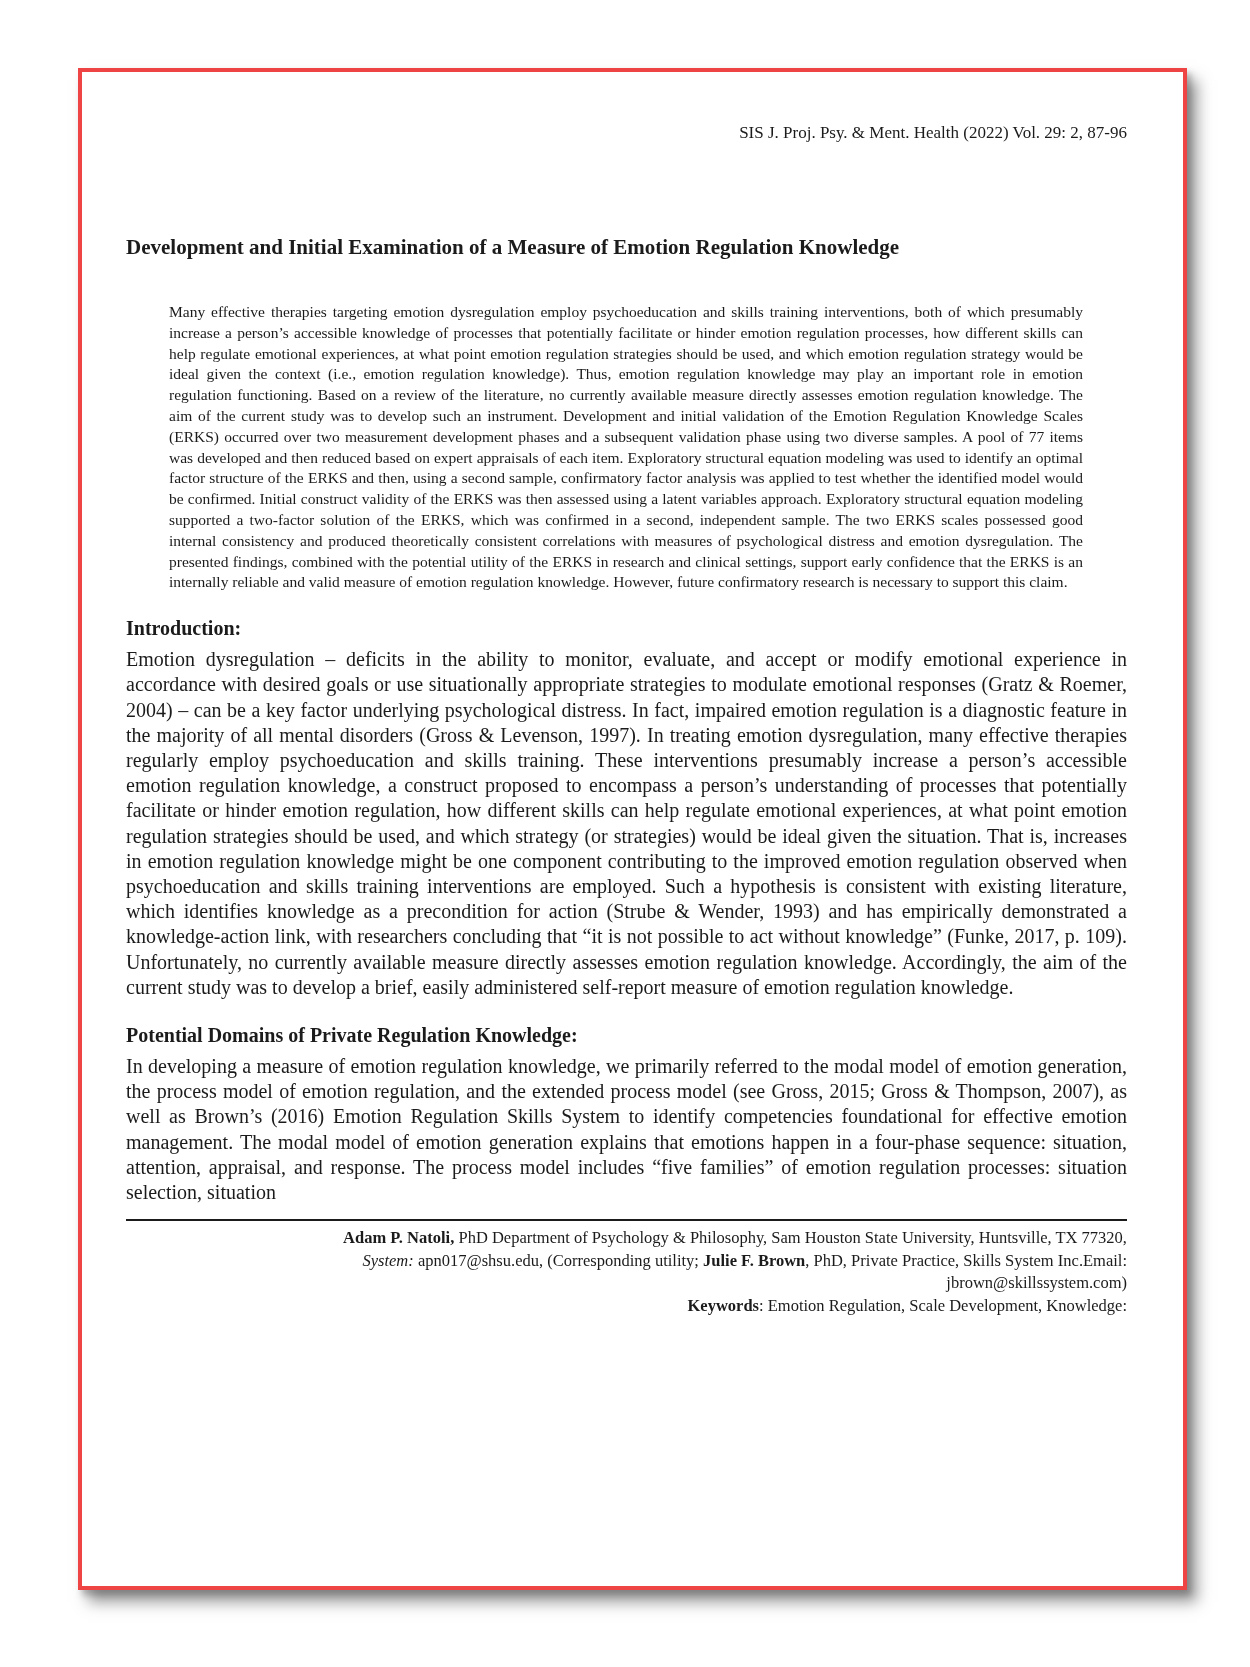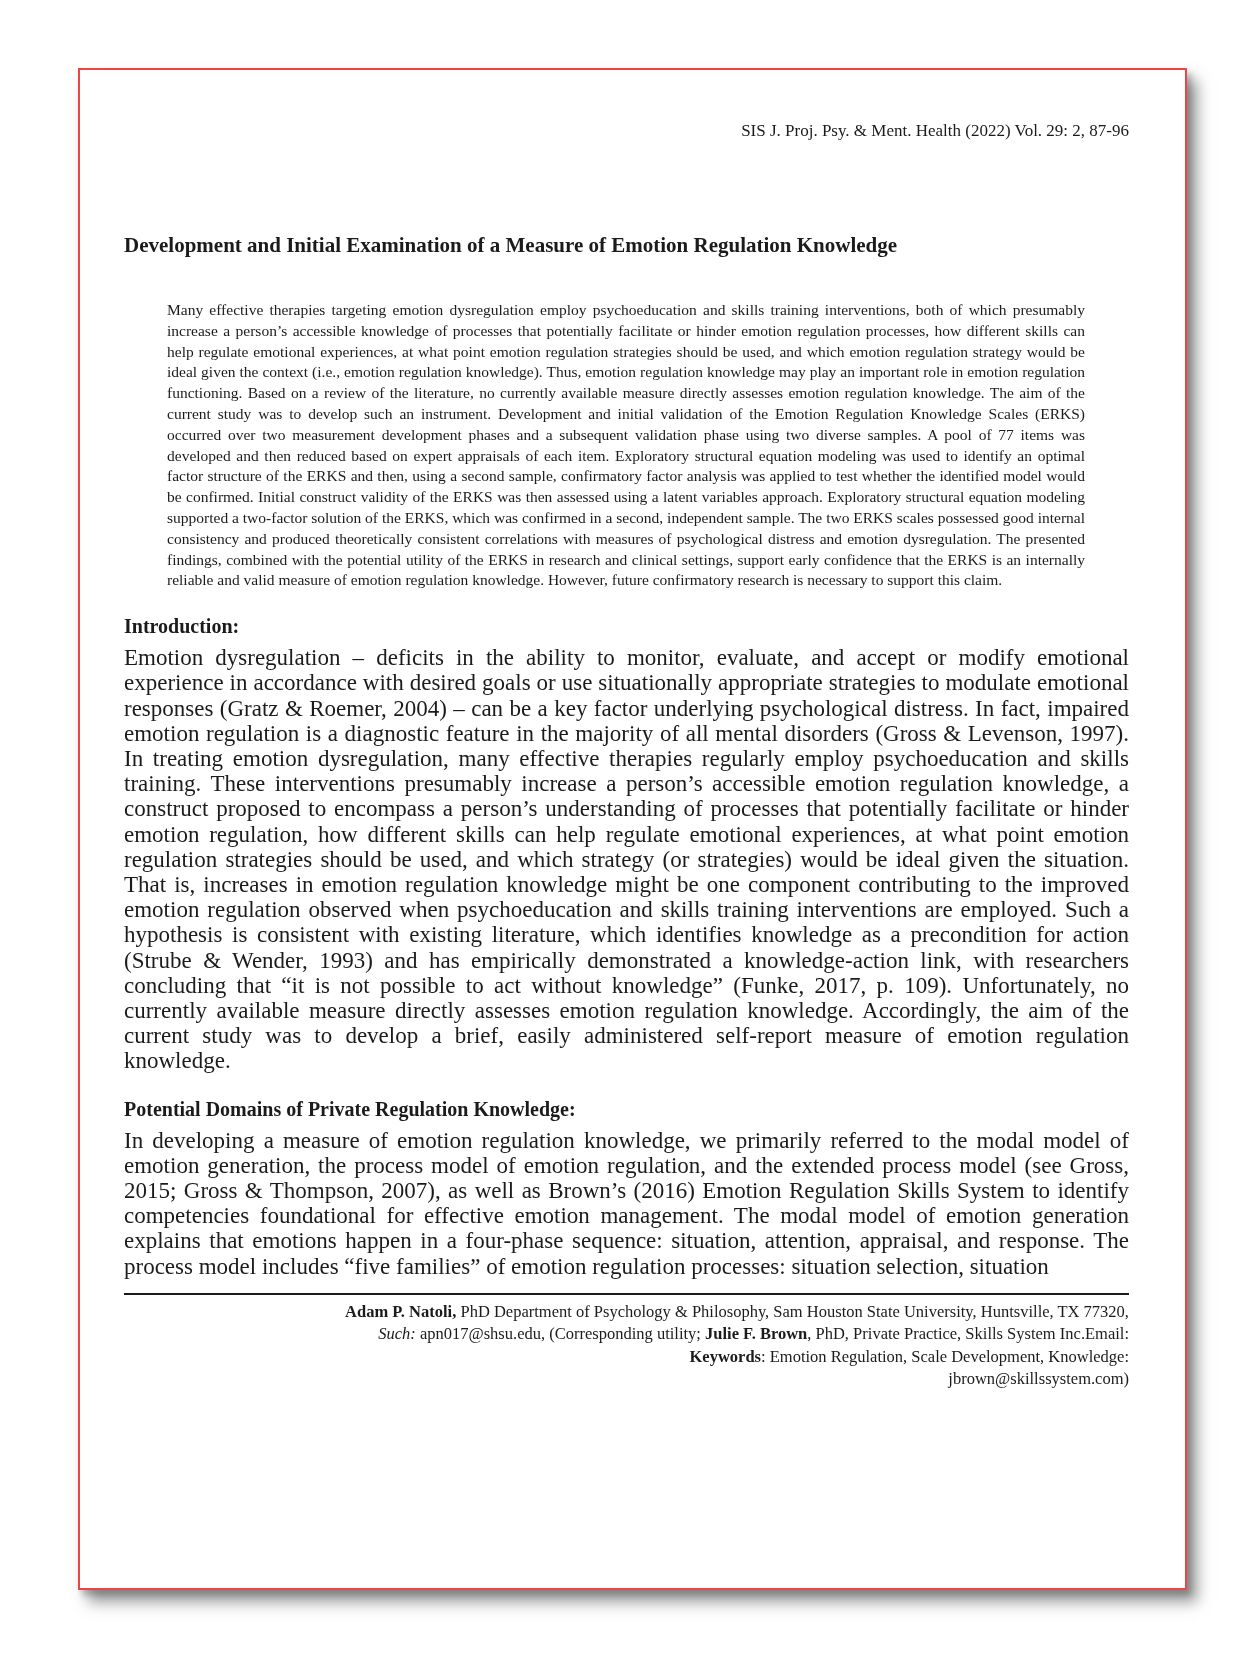--- a/index.html
+++ b/index.html
@@ -14,21 +14,21 @@
     font-family: "Liberation Serif", serif;
     color: #1b1b1b;
   }
   .page {
     position: absolute;
     left: 78px;
     top: 68px;
     width: 1109px;
     height: 1522px;
     background: #ffffff;
-    border: 2px solid #ef4444;
+    border: 4px solid #ef4444;
     box-sizing: border-box;
     box-shadow: 10px 12px 14px rgba(70,70,70,0.55), 4px 5px 6px rgba(90,90,90,0.35);
   }
   .content {
     padding: 0 56px 0 44px;
   }
   .journal-line {
     margin-top: 50px;
     text-align: right;
     font-size: 17px;
@@ -53,21 +53,21 @@
     text-align: justify;
   }
   .section-heading {
     margin-top: 22px;
     font-size: 20px;
     font-weight: bold;
     line-height: 26px;
   }
   .body-para {
     margin-top: 6px;
-    font-size: 23px;
+    font-size: 20px;
     line-height: 25.2px;
     text-align: justify;
   }
   .footnote-rule {
     margin-top: 14px;
     border-top: 2px solid #1b1b1b;
     width: 100%;
   }
   .footnote {
     margin-top: 6px;
@@ -99,24 +99,24 @@
 
     <div class="body-para">In developing a measure of emotion regulation knowledge, we primarily referred to the modal model of emotion generation, the process model of emotion regulation, and the extended process model (see Gross, 2015; Gross &amp; Thompson, 2007), as well as Brown’s (2016) Emotion Regulation Skills System to identify competencies foundational for effective emotion management. The modal model of emotion generation explains that emotions happen in a four-phase sequence: situation, attention, appraisal, and response. The process model includes “five families” of emotion regulation processes: situation selection, situation</div>
 
     <div class="footnote-rule"></div>
 
     <div class="footnote">
       <div>
         <span class="b">Adam P. Natoli,</span><span> PhD Department of Psychology &amp; Philosophy, Sam Houston State University, Huntsville, TX 77320,</span>
       </div>
       <div>
-        <span class="i">Such:</span><span> apn017@shsu.edu, (Corresponding utility; </span><span class="b">Julie F. Brown</span><span>, PhD, Private Practice, Skills System Inc.Email:</span>
+        <span class="i">System:</span><span> apn017@shsu.edu, (Corresponding utility; </span><span class="b">Julie F. Brown</span><span>, PhD, Private Practice, Skills System Inc.Email:</span>
+      </div>
+      <div>
+        <span>jbrown@skillssystem.com)</span>
       </div>
       <div>
         <span class="b">Keywords</span><span>: Emotion Regulation, Scale Development, Knowledge:</span>
-      </div>
-      <div>
-        <span>jbrown@skillssystem.com)</span>
       </div>
     </div>
 
   </div>
 </div>
 
 </body></html>

